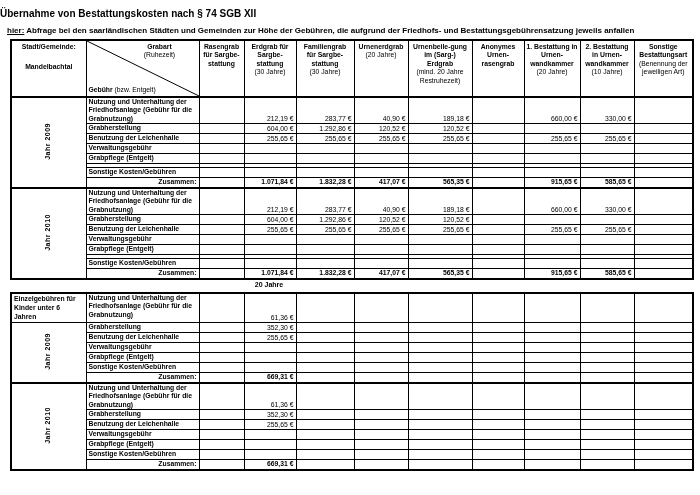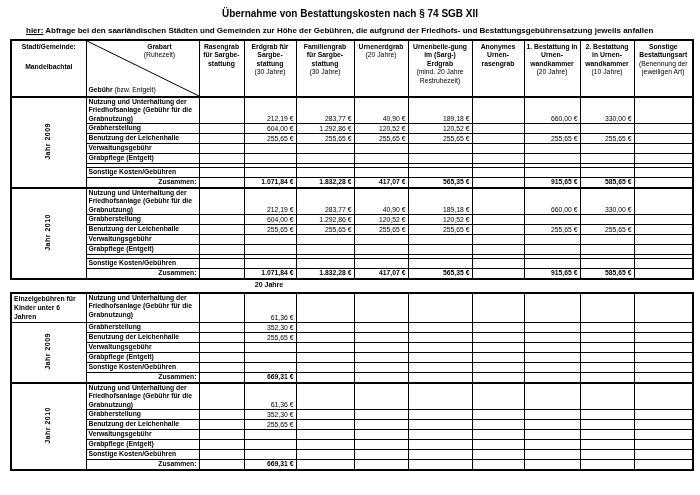--- a/index.html
+++ b/index.html
@@ -1,18 +1,18 @@
 <!DOCTYPE html>
 <html><head>
 <meta charset="utf-8">
 <style>
   html,body{margin:0;padding:0;background:#fff;}
   body{width:700px;height:495px;overflow:hidden;font-family:"Liberation Sans",sans-serif;color:#000;}
-  .title{margin-top:8px;text-align:center;font-size:10px;font-weight:bold;}
-  .subtitle{margin:7px 0 4px 26px;font-size:8px;font-weight:bold;}
+  .title{margin-top:8px;font-size:10px;font-weight:bold;}
+  .subtitle{margin:7px 0 4px 7px;font-size:8px;font-weight:bold;}
   .subtitle .u{text-decoration:underline;}
   table.t{border-collapse:collapse;table-layout:fixed;margin-left:10px;border:2px solid #000;}
   table.t td{border:1px solid #000;padding:0 2px;font-size:6.8px;line-height:1.25;overflow:hidden;}
   tr.hdr td{border-bottom:2px solid #000;vertical-align:top;text-align:center;padding-top:2px;font-weight:bold;height:53px;}
   tr.hdr td .sub{font-weight:normal;}
   td.stadt div.mt{margin-top:12px;}
   td.diag{position:relative;padding:0;}
   svg.dline{position:absolute;left:0;top:0;width:100%;height:100%;}
   .diag-top{position:absolute;top:2px;left:32%;right:2px;text-align:center;font-weight:bold;}
   .diag-top .sub{font-weight:normal;}

